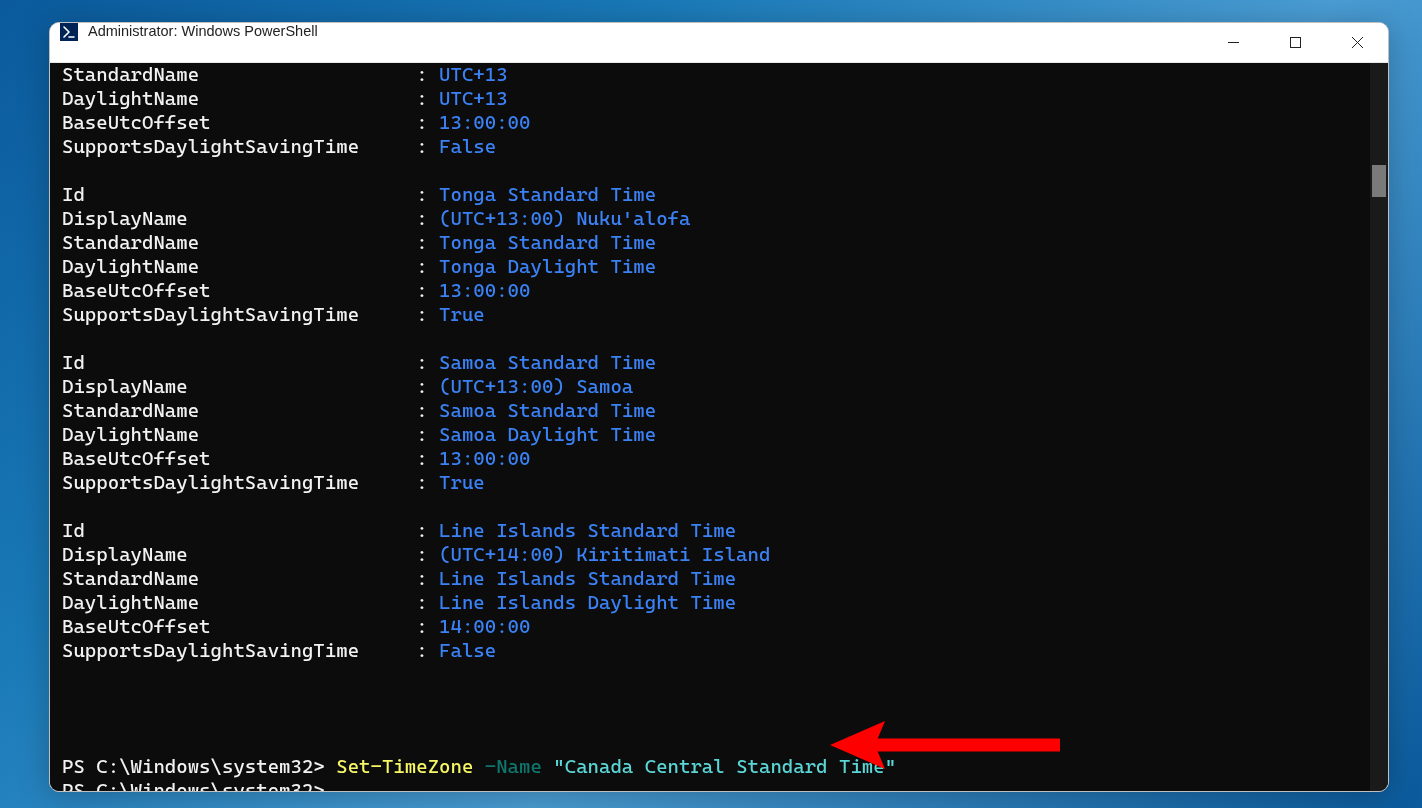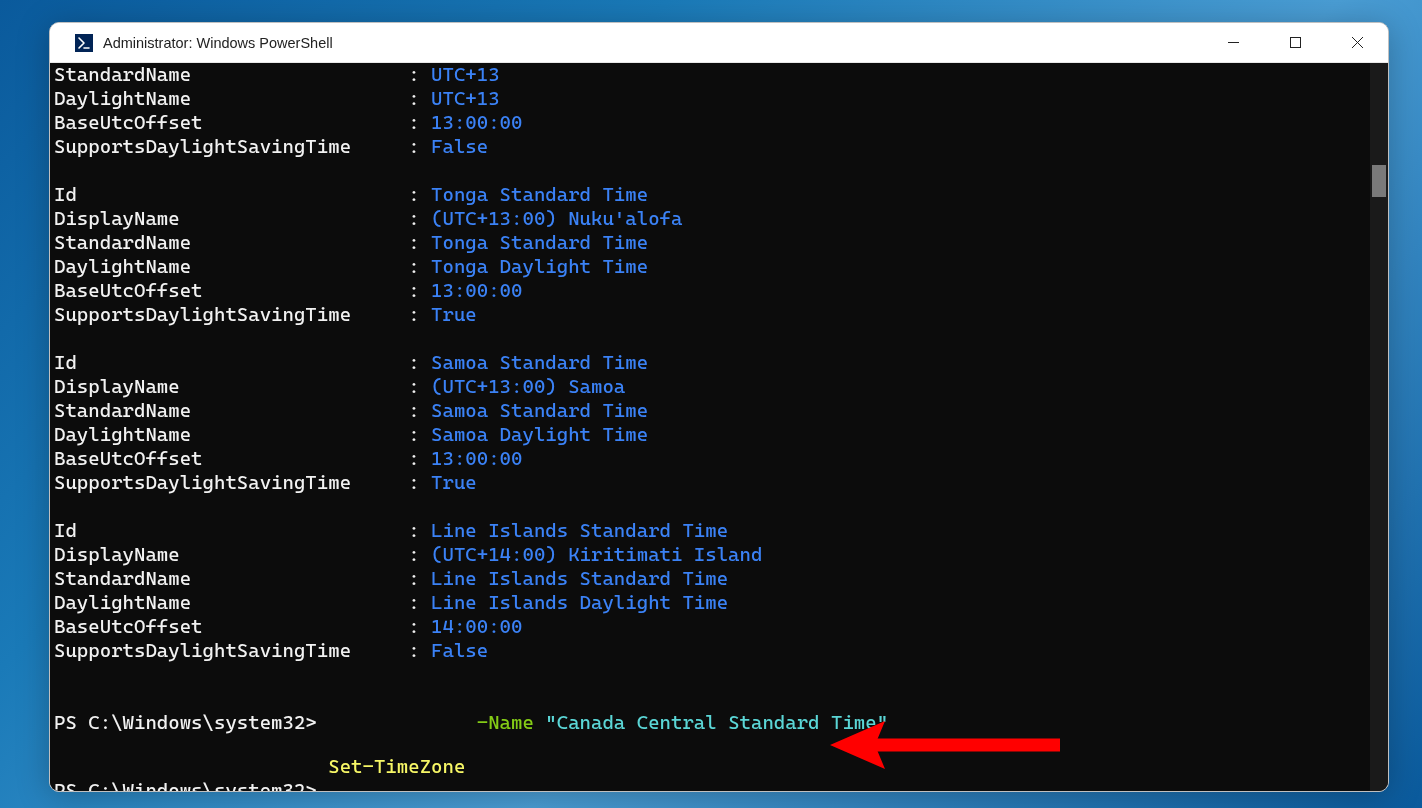--- a/index.html
+++ b/index.html
@@ -22,22 +22,21 @@
       border: 1px solid #c0c0c0;
       box-shadow: 0 4px 32px rgba(0,0,0,0.25);
       overflow: hidden;
       display: flex;
       flex-direction: column;
     }
     .titlebar {
       height: 40px;
       background: #ffffff;
       display: flex;
-      align-items: center;
-      padding-left: 25px;
+      padding-left: 10px;
       flex-shrink: 0;
       border-bottom: 1px solid #e8e8e8;
     }
     .titlebar .icon {
       width: 18px;
       height: 18px;
       background: #012456;
       position: relative;
       margin-right: 10px;
       display: flex;
@@ -66,21 +65,21 @@
       position: relative;
       display: flex;
     }
     .terminal {
       flex: 1;
       background: #0c0c0c;
       color: #f2f2f2;
       font-family: "Consolas","Cascadia Mono","Courier New",monospace;
       font-size: 19.5px;
       line-height: 1.23;
-      padding: 0 4px;
+      padding: 0 12px;
       white-space: pre;
       overflow: hidden;
     }
     .scroll-track {
       width: 18px;
       background: #1a1a1a;
       position: relative;
     }
     .scroll-thumb {
       position: absolute;
@@ -88,24 +87,24 @@
       top: 102px;
       width: 14px;
       height: 32px;
       background: #7a7a7a;
     }
     .row { display: flex; }
     .key { width: 30ch; }
     .sep { white-space: pre; }
     .val { color: #3b82f6; }
     .blank { height: 1.23em; }
-    .prompt-line { display: flex; white-space: pre; }
+    .prompt-line { display: flex; white-space: pre; align-items: flex-end; }
     .prompt-path { color: #f2f2f2; }
     .cmd-yellow { color: #f7f766; margin-top: 44px; }
-    .cmd-gray { color: #84cc16; }
+    .cmd-gray { color: #0f766e; }
     .cmd-cyan { color: #5bd6d6; }
     
     .arrow {
       position: absolute;
       left: 830px;
       top: 715px;
       pointer-events: none;
     }
     .arrow svg { width: 230px; height: 60px; }
   </style>

